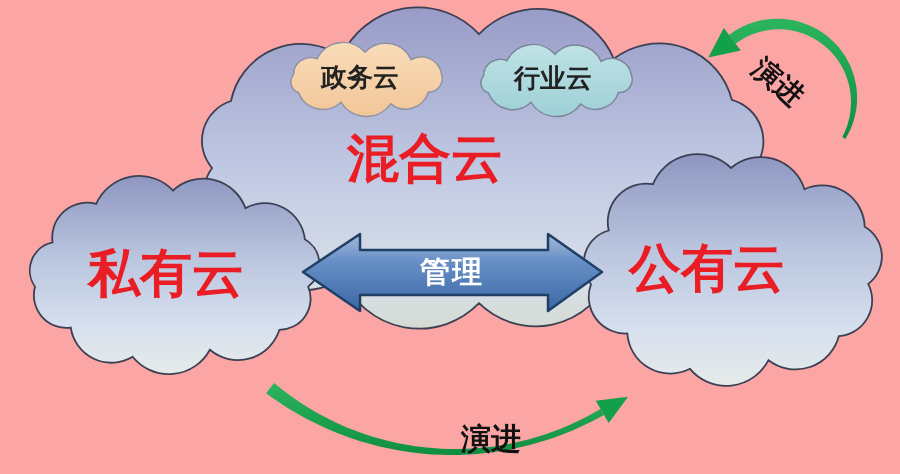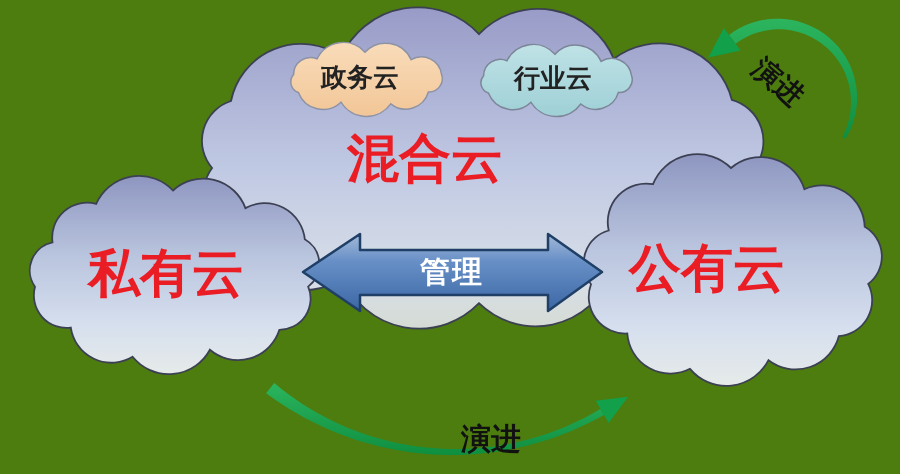--- a/index.html
+++ b/index.html
@@ -1,17 +1,17 @@
 <!DOCTYPE html>
 <html lang="zh" style="--cloud-label-red: #ea1c24; --small-label-black: #222222; --evolution-label-black: #111111; --manage-label-white: #ffffff; --hybrid-cloud-top: #989bc7; --hybrid-cloud-bottom: #d5dbd3; --side-cloud-top: #8e96c0; --side-cloud-bottom: #e6ebe9; --gov-cloud-top: #f9dcba; --gov-cloud-bottom: #f2c697; --industry-cloud-top: #bfe2e6; --industry-cloud-bottom: #9ed0d6; --manage-arrow-top: #a3b9d8; --manage-arrow-bottom: #3b67a4; --manage-arrow-border: #1f3f66; --evolution-green-light: #2cb45e; --evolution-green-dark: #0e8f40; --cloud-outline: #3c4053; --small-cloud-outline: #8d93a5;"><head>
 <meta charset="utf-8">
 <style>
   html,body{margin:0;padding:0;background:#ffffff;}
   .stage{
-    position:relative;width:900px;height:474px;background:#4d7c0f;overflow:hidden;
+    position:relative;width:900px;height:474px;background:#fca5a5;overflow:hidden;
     font-family:"DejaVu Sans","Liberation Sans",sans-serif;
   }
   svg{display:block;}
   text{font-family:"DejaVu Sans","Liberation Sans",sans-serif;}
   .big-red{fill:var(--cloud-label-red,#ea1c24);font-size:52px;font-weight:bold;}
   .small-black{fill:var(--small-label-black,#222);font-size:26px;font-weight:600;}
   .evo-label{fill:var(--evolution-label-black,#111);font-size:28px;font-weight:600;}
   .manage-label{fill:var(--manage-label-white,#fff);font-size:30px;font-weight:bold;letter-spacing:2px;}
 </style>
 </head>

